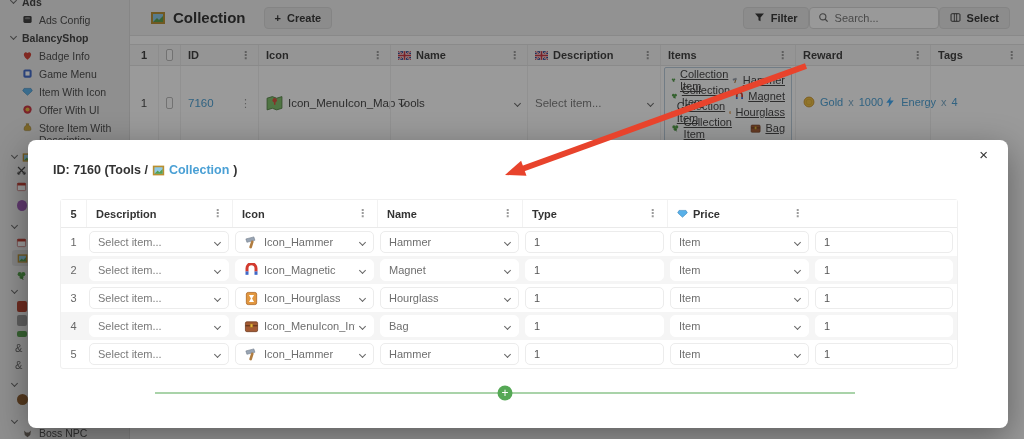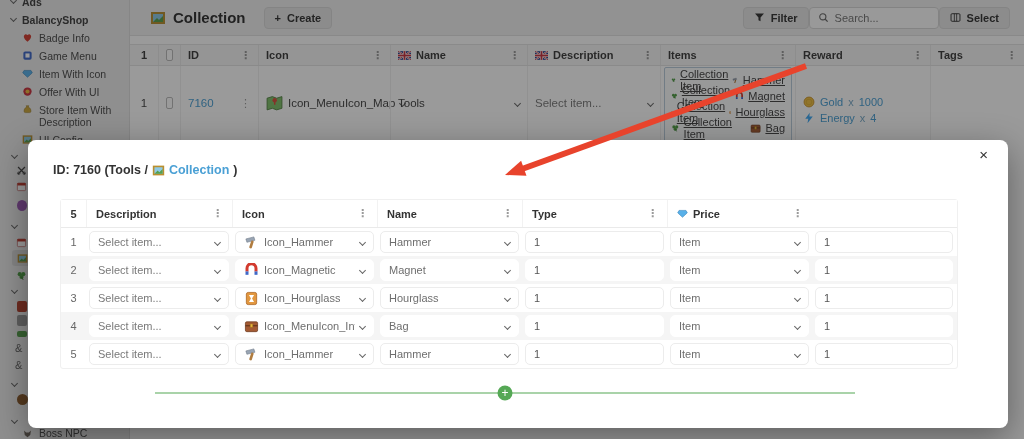--- a/index.html
+++ b/index.html
@@ -71,21 +71,21 @@
   .gc:first-child { border-left:0; justify-content:center; }
   .cbx { width:12px; height:12px; border:1px solid #bbb; border-radius:2px; background:#fff; cursor:pointer; }
   .idlink { color:#4aa0d5; cursor:pointer; }
   .cell-icon { width:17px; height:17px; flex:0 0 auto; }
   .ghost { color:#7a7a7a; }
   .gc .chev { margin-left:auto; }
   .items-box { position:absolute; left:3px; right:3px; top:1px; height:84px;
     border:1px solid #b9cbdb; background:#fcfdfe; border-radius:2px; padding:4px 6px; overflow:hidden;text-decoration:underline; }
   .item-line { display:flex; align-items:center; gap:4px; height:16px; font-size:11px; color:#3f3f3f; }
   .item-line .ci { width:10px; height:10px; } .item-line .ii { width:13px; height:13px; }
-  .reward-lines { display:flex; flex-direction:column; gap:1px; padding-top:28px; }
+  .reward-lines { display:flex; gap:1px; padding-top:28px; }
   .rw { display:flex; align-items:center; gap:5px; height:15px; font-size:11px; }
   .rw .ri { width:12px; height:12px; }
   .rw .rname, .rw .ramt { color:#4aa0d5; cursor:pointer; }
   .rw .rx { color:#7aaac8; }
 
   
   .overlay { position:absolute; inset:0; background:rgba(15,15,15,0.42); z-index:10; }
   .modal { position:absolute; left:28px; top:140px; width:980px; height:288px;
     background:#fff; border-radius:8px; box-shadow:0 10px 34px rgba(0,0,0,0.38); z-index:20; }
   .modal-close { position:absolute; top:6px; right:20px; font-size:15px; color:#333; cursor:pointer; }
@@ -226,20 +226,26 @@
 </svg>
 
 <div class="stage">
 
   <aside class="sidebar">
     <div class="sb-list">
       <div class="sb-item group">
         <span class="chev"></span>
         <span>Ads</span>
       </div>
+      <div class="sb-item">
+        <svg class="si">
+            <use href="#i-ads"></use>
+          </svg>
+        <span>Ads Config</span>
+      </div>
       <div class="sb-item group">
         <span class="chev"></span>
         <span>BalancyShop</span>
       </div>
       <div class="sb-item">
         <svg class="si">
             <use href="#i-heart"></use>
           </svg>
         <span>Badge Info</span>
       </div>

